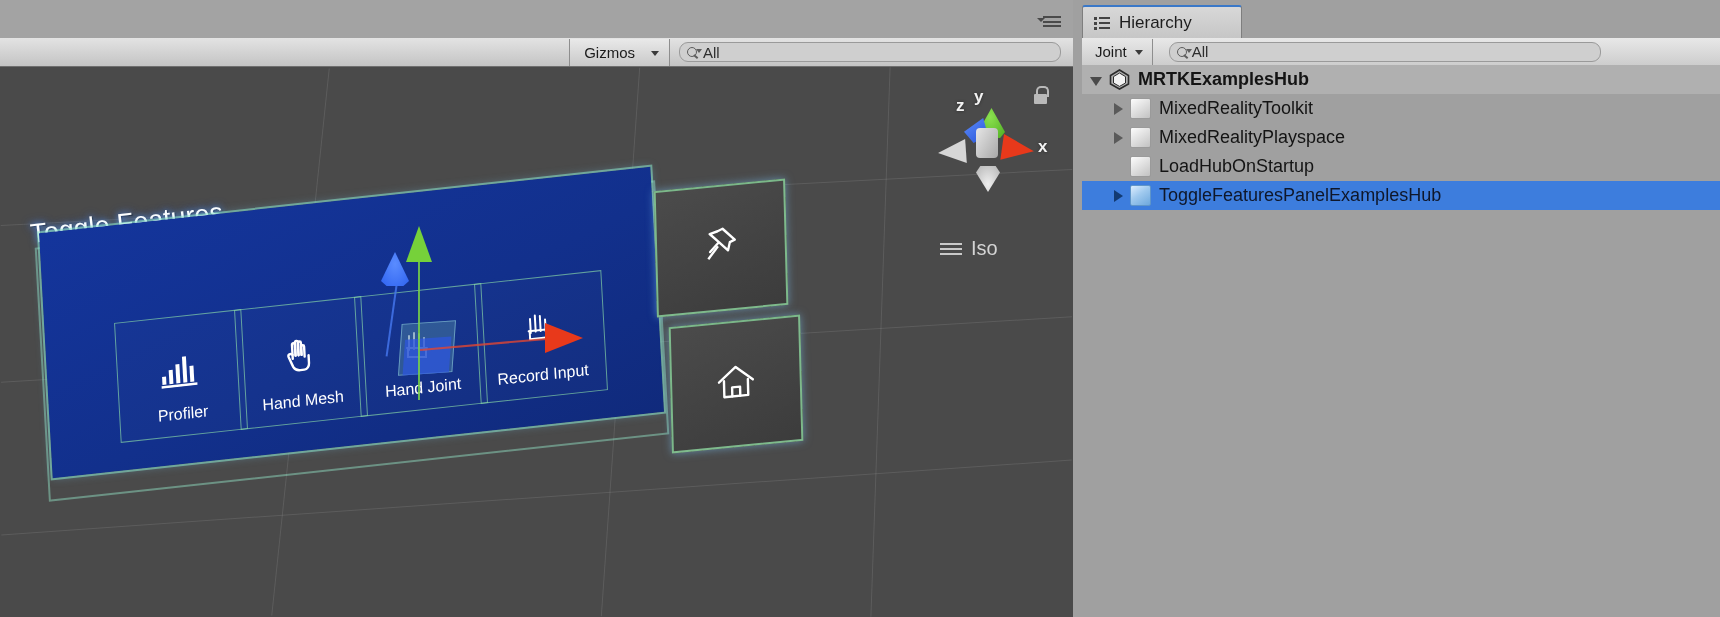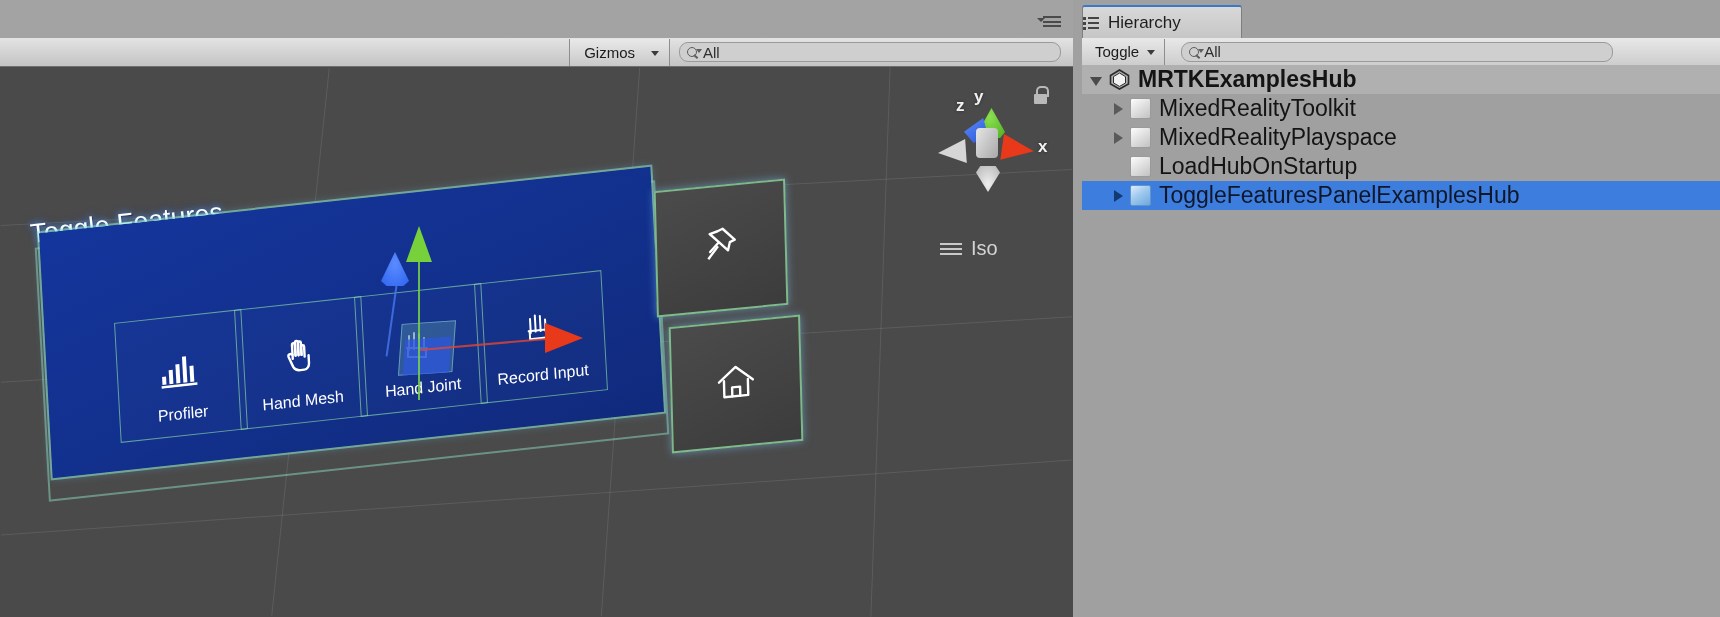--- a/index.html
+++ b/index.html
@@ -262,21 +262,21 @@
   }
   #hierarchy-tab {
     position: absolute; left: 9px; top: 5px;
     width: 160px; height: 33px;
     background: linear-gradient(#d8d8d8, #c6c6c6);
     border: 1px solid #7e7e7e;
     border-top: 2px solid #3a78c8;
     border-bottom: none;
     border-radius: 3px 3px 0 0;
     display: flex; align-items: center; gap: 8px;
-    box-sizing: border-box;
+    padding-left: 11px; box-sizing: border-box;
   }
   #hierarchy-tab .tab-label { font-size: 17px; color: #1d1d1d; }
   .hier-icon { position: relative; width: 17px; height: 14px; }
   .hier-icon .dot {
     position: absolute; left: 0; width: 3px; height: 3px; background: #444;
   }
   .hier-icon .ln {
     position: absolute; left: 5px; height: 2px; background: #444;
   }
   #hierarchy-toolbar {
@@ -302,21 +302,21 @@
 
   #hier-tree {
     position: absolute; left: 9px; top: 65px;
     width: 638px; height: 552px;
     background: #a0a0a0;
   }
   .tree-row {
     position: relative;
     height: 29px;
     display: flex; align-items: center;
-    font-size: 23px; color: #141414;
+    font-size: 18px; color: #141414;
   }
   .tree-row.selected { background: #3d7ddd; color: #0f172a; }
   .tree-row.root { background: #b0b0b0; font-weight: bold; }
   .twisty {
     width: 0; height: 0; flex: none;
     border-top: 6px solid transparent;
     border-bottom: 6px solid transparent;
     border-left: 9px solid #5a5a5a;
     margin-right: 7px;
   }
@@ -529,21 +529,21 @@
         <span class="dot" style="top:11px;"></span>
         <span class="ln" style="top:1px; width:11px;"></span>
         <span class="ln" style="top:6px; width:11px;"></span>
         <span class="ln" style="top:11px; width:11px;"></span>
       </span>
       <span class="tab-label">Hierarchy</span>
     </div>
 
     <div id="hierarchy-toolbar">
       <div id="create-button">
-        <span>Toggle</span>
+        <span>Joint</span>
         <span class="caret-down"></span>
       </div>
       <div id="hier-search">
         <span class="search-glyph">
           <span class="ring"></span>
             <span class="handle"></span>
             <span class="mini-caret"></span>
         </span>
         <span id="hier-search-text">All</span>
       </div>

